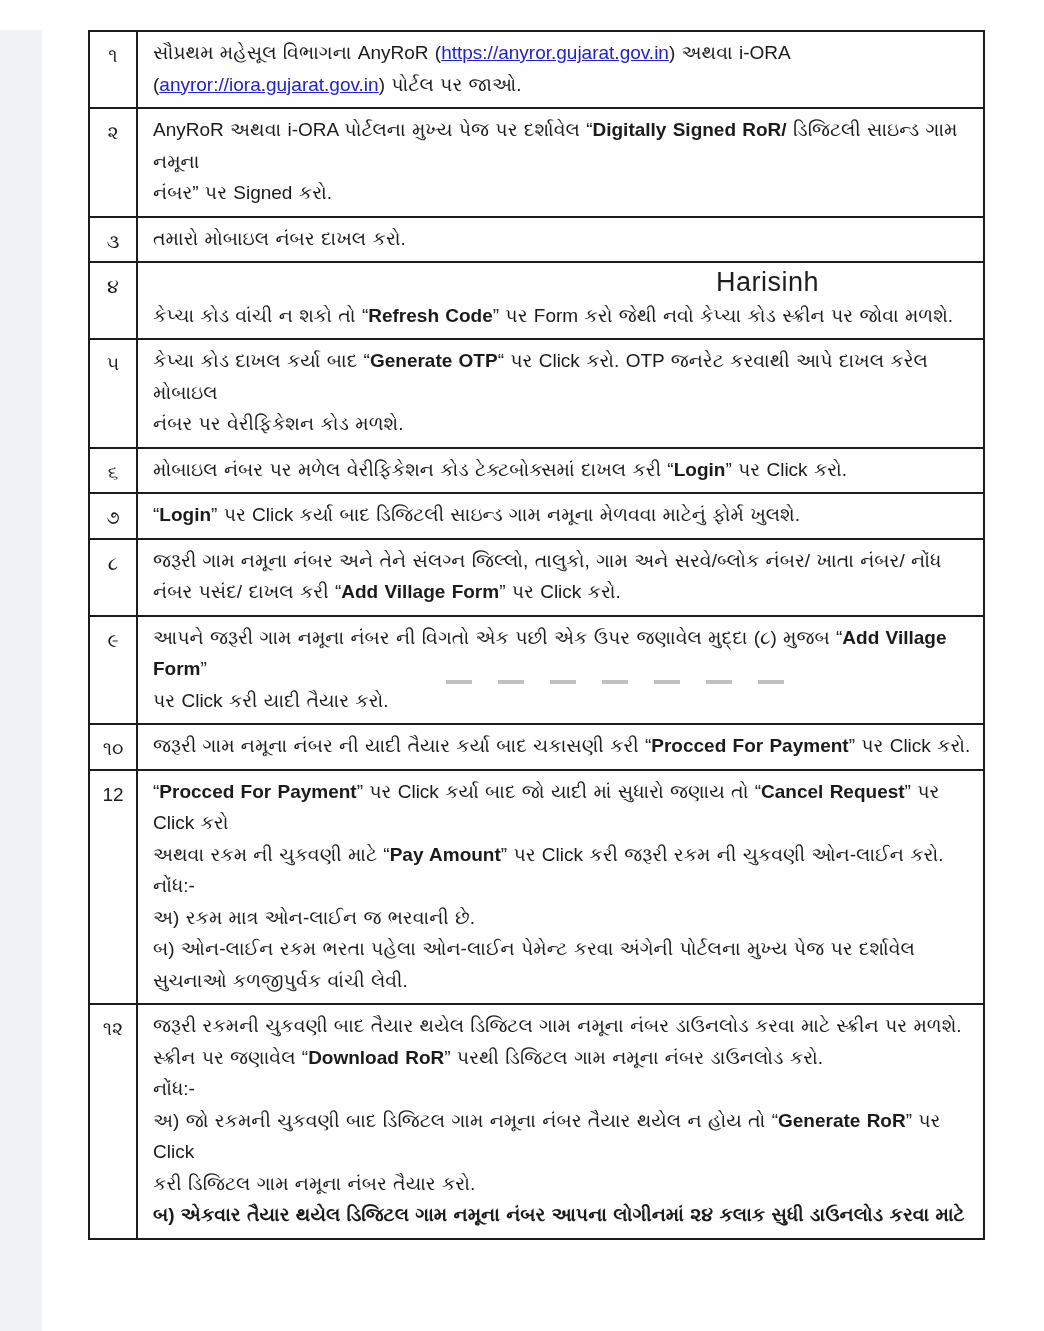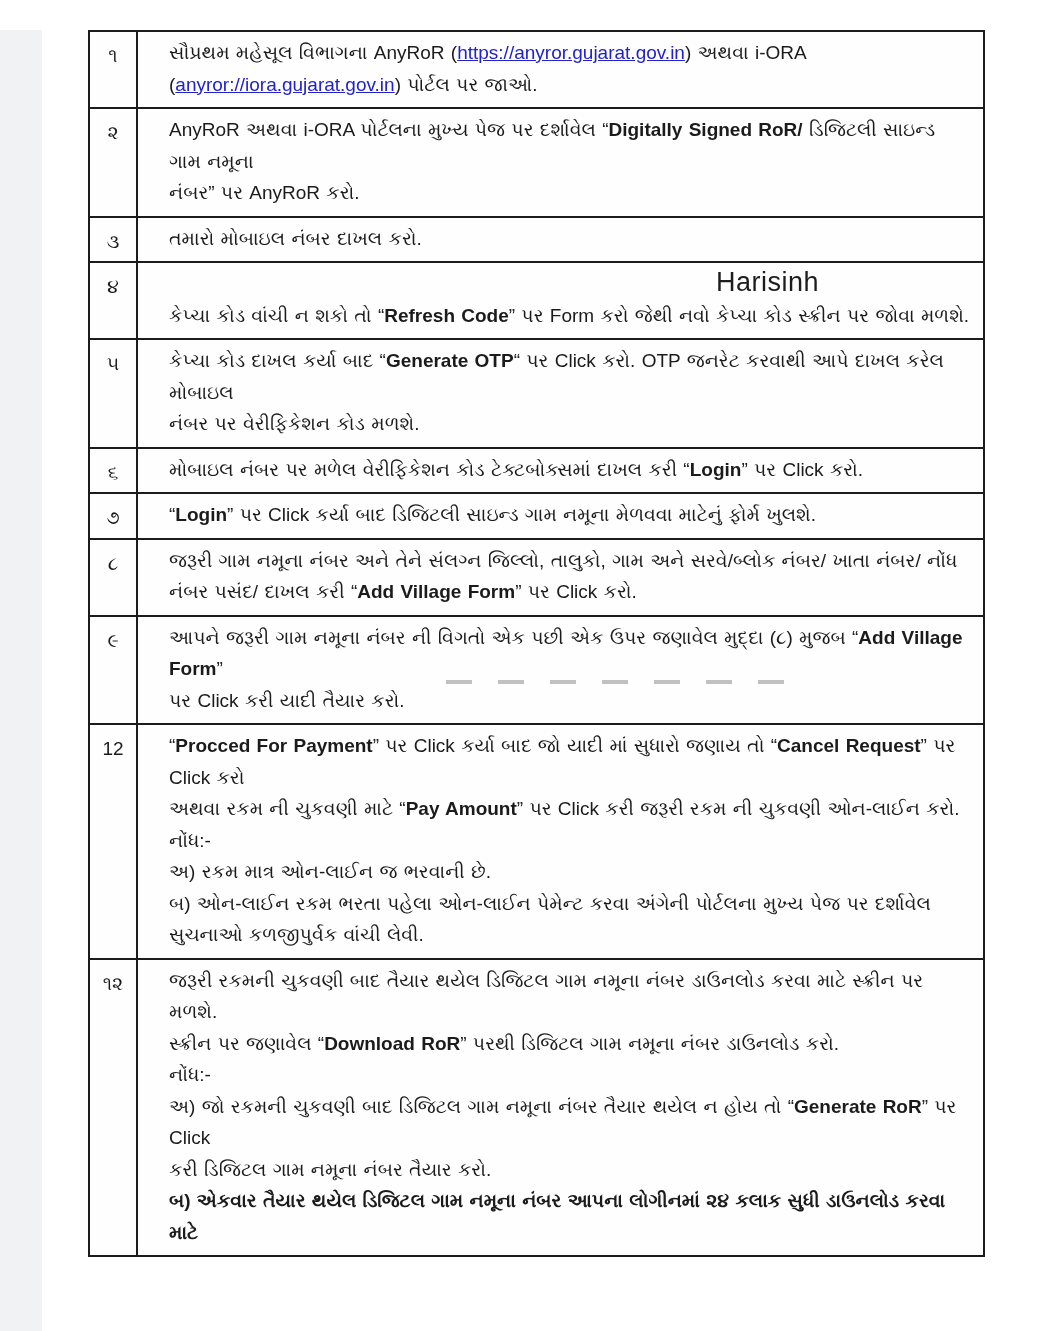--- a/index.html
+++ b/index.html
@@ -40,21 +40,21 @@
     border-right:2px solid #1c1c1c;
     text-align:center;
     font-size:19px;
     padding-top:8px;
     line-height:31px;
   }
   .content {
     flex:1;
     font-size:19px;
     line-height:31.5px;
-    padding:5px 10px 7px 31px;
+    padding:5px 10px 7px 15px;
     word-spacing:1px;
   }
   .b { font-weight:bold;text-align:right; }
   a.lnk { color:#2222cc; text-decoration:underline; cursor:pointer; }
   .watermark {
     position:absolute;
     left:716px; top:237px;
     font-size:27px;
     font-weight:500;
     color:#1d1d1d;
@@ -75,21 +75,21 @@
   <div class="scan-edge"></div>
 
 
   <div class="doc-table">
       <div class="row">
     <div class="num">૧</div>
     <div class="content"><span>સૌપ્રથમ મહેસૂલ વિભાગના AnyRoR (</span><a class="lnk" href="#">https://anyror.gujarat.gov.in</a><span>) અથવા i-ORA</span><br><span>(</span><a class="lnk" href="#">anyror://iora.gujarat.gov.in</a><span>) પોર્ટલ પર જાઓ.</span></div>
   </div>
       <div class="row">
     <div class="num">૨</div>
-    <div class="content"><span>AnyRoR અથવા i-ORA પોર્ટલના મુખ્ય પેજ પર દર્શાવેલ “</span><span class="b">Digitally Signed RoR/</span><span> ડિજિટલી સાઇન્ડ ગામ નમૂના</span><br><span>નંબર” પર AnyRoR કરો.</span></div>
+    <div class="content"><span>AnyRoR અથવા i-ORA પોર્ટલના મુખ્ય પેજ પર દર્શાવેલ “</span><span class="b">Digitally Signed RoR/</span><span> ડિજિટલી સાઇન્ડ ગામ નમૂના</span><br><span>નંબર” પર Signed કરો.</span></div>
   </div>
       <div class="row">
     <div class="num">૩</div>
     <div class="content"><span>તમારો મોબાઇલ નંબર દાખલ કરો.</span></div>
   </div>
       <div class="row">
     <div class="num">૪</div>
     <div class="content"><br><span>કેપ્ચા કોડ વાંચી ન શકો તો “</span><span class="b">Refresh Code</span><span>” પર Form કરો જેથી નવો કેપ્ચા કોડ સ્ક્રીન પર જોવા મળશે.</span></div>
   </div>
       <div class="row">
@@ -106,20 +106,24 @@
   </div>
       <div class="row">
     <div class="num">૮</div>
     <div class="content"><span>જરૂરી ગામ નમૂના નંબર અને તેને સંલગ્ન જિલ્લો, તાલુકો, ગામ અને સરવે/બ્લોક નંબર/ ખાતા નંબર/ નોંધ</span><br><span>નંબર પસંદ/ દાખલ કરી “</span><span class="b">Add Village Form</span><span>” પર Click કરો.</span></div>
   </div>
       <div class="row">
     <div class="num">૯</div>
     <div class="content"><span>આપને જરૂરી ગામ નમૂના નંબર ની વિગતો એક પછી એક ઉપર જણાવેલ મુદ્દા (૮) મુજબ “</span><span class="b">Add Village Form</span><span>”</span><br><span>પર Click કરી યાદી તૈયાર કરો.</span></div>
   </div>
       <div class="row">
+    <div class="num">૧૦</div>
+    <div class="content"><span>જરૂરી ગામ નમૂના નંબર ની યાદી તૈયાર કર્યા બાદ ચકાસણી કરી “</span><span class="b">Procced For Payment</span><span>” પર Click કરો.</span></div>
+  </div>
+      <div class="row">
     <div class="num">12</div>
     <div class="content"><span>“</span><span class="b">Procced For Payment</span><span>” પર Click કર્યા બાદ જો યાદી માં સુધારો જણાય તો “</span><span class="b">Cancel Request</span><span>” પર Click કરો</span><br><span>અથવા રકમ ની ચુકવણી માટે “</span><span class="b">Pay Amount</span><span>” પર Click કરી જરૂરી રકમ ની ચુકવણી ઓન-લાઈન કરો.</span><br><span>નોંધ:-</span><br><span>અ) રકમ માત્ર ઓન-લાઈન જ ભરવાની છે.</span><br><span>બ) ઓન-લાઈન રકમ ભરતા પહેલા ઓન-લાઈન પેમેન્ટ કરવા અંગેની પોર્ટલના મુખ્ય પેજ પર દર્શાવેલ</span><br><span>સુચનાઓ કળજીપુર્વક વાંચી લેવી.</span></div>
   </div>
       <div class="row">
     <div class="num">૧૨</div>
     <div class="content"><span>જરૂરી રકમની ચુકવણી બાદ તૈયાર થયેલ ડિજિટલ ગામ નમૂના નંબર ડાઉનલોડ કરવા માટે સ્ક્રીન પર મળશે.</span><br><span>સ્ક્રીન પર જણાવેલ “</span><span class="b">Download RoR</span><span>” પરથી ડિજિટલ ગામ નમૂના નંબર ડાઉનલોડ કરો.</span><br><span>નોંધ:-</span><br><span>અ) જો રકમની ચુકવણી બાદ ડિજિટલ ગામ નમૂના નંબર તૈયાર થયેલ ન હોય તો “</span><span class="b">Generate RoR</span><span>” પર Click</span><br><span>કરી ડિજિટલ ગામ નમૂના નંબર તૈયાર કરો.</span><br><span class="b">બ) એકવાર તૈયાર થયેલ ડિજિટલ ગામ નમૂના નંબર આપના લોગીનમાં ૨૪ કલાક સુધી ડાઉનલોડ કરવા માટે</span><br></div>
   </div>
     </div>
 
   <div class="watermark">Harisinh</div>

